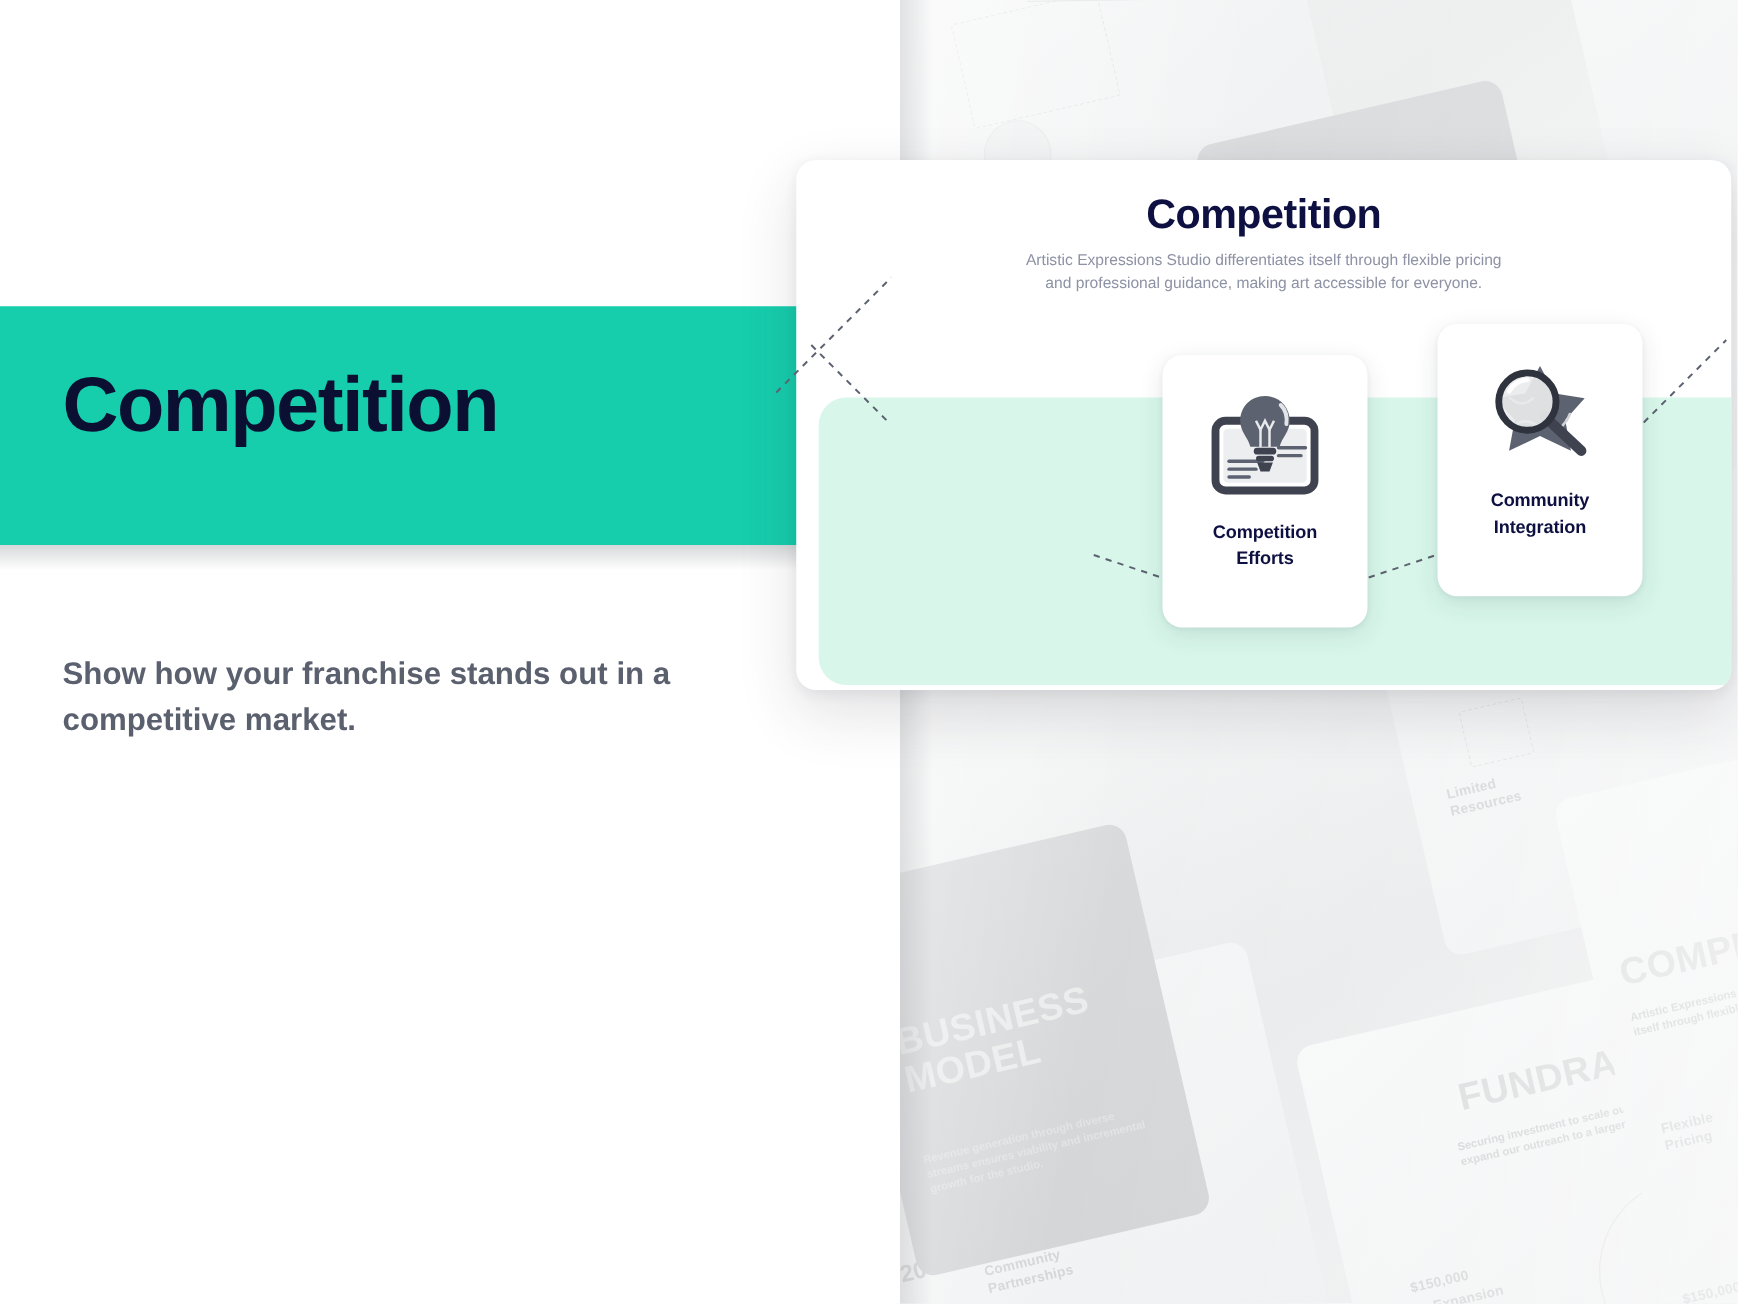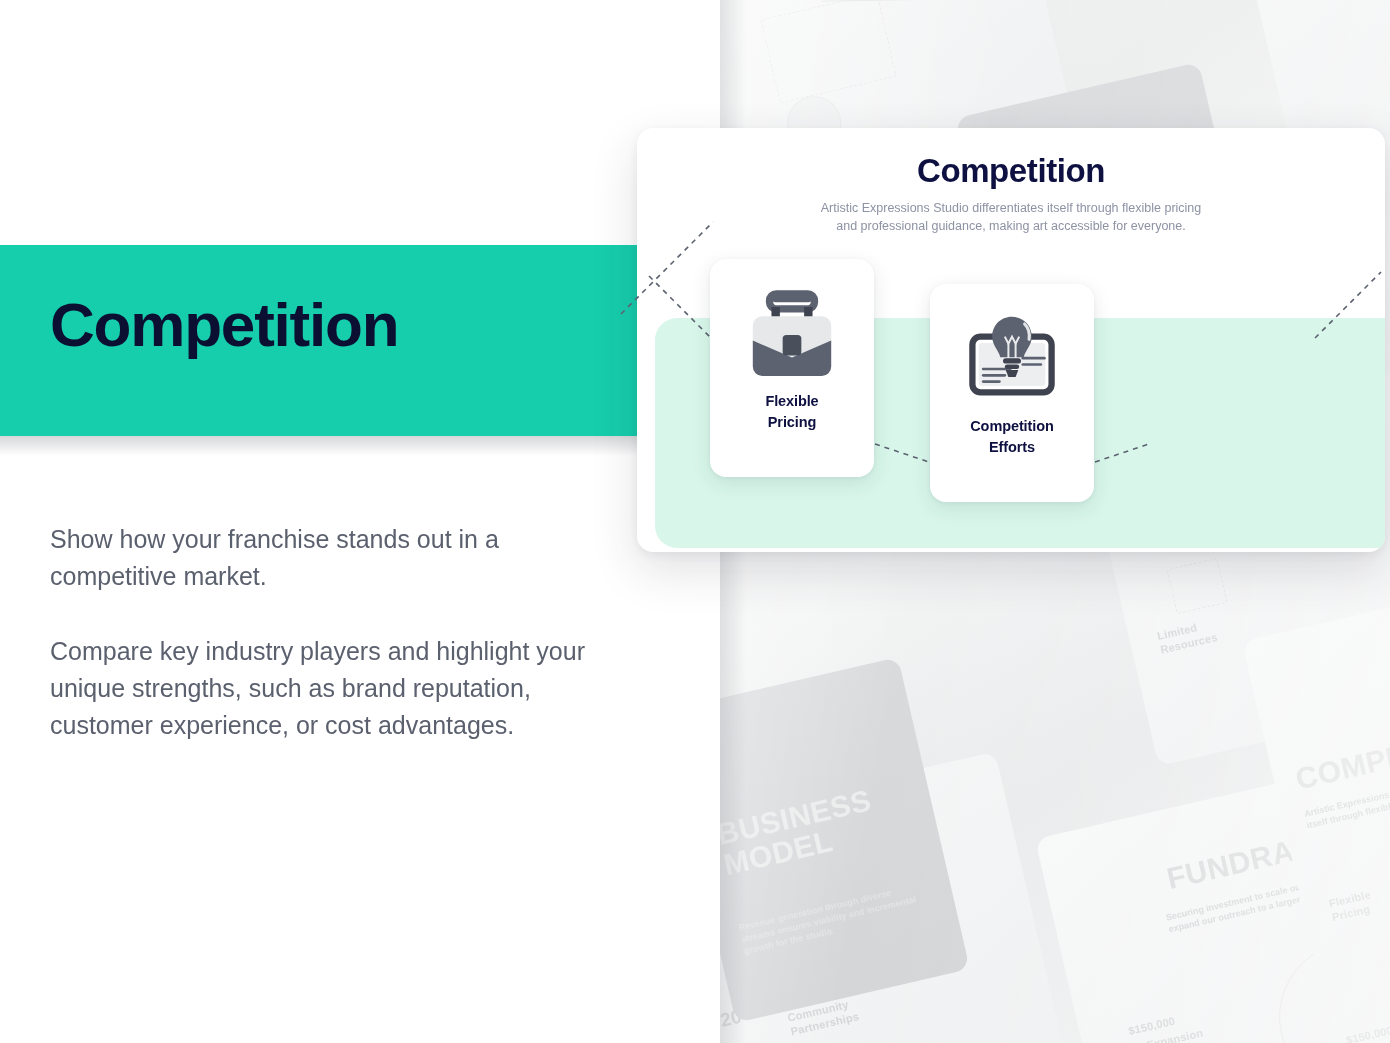--- a/index.html
+++ b/index.html
@@ -78,21 +78,21 @@
     background: linear-gradient(to bottom, rgba(120,125,130,.30), rgba(120,125,130,0));
   }
   .banner-title {
     position:absolute; left:50px; top:44px;
     font-size:62px; font-weight:700; color:#0b1033; letter-spacing:-1.2px;
   }
 
   
   .copy { position:absolute; left:50px; top:521px; width:575px; z-index:4; }
   .copy p {
-    font-size:25px; line-height:1.48; color:#5b606e; font-weight:400;
+    font-size:25px; line-height:1.48; color:#5b606e; font-weight:700;
   }
   .copy p + p { margin-top:38px; }
 
   
   .preview {
     position:absolute; left:637px; top:128px; width:748px; height:424px;
     background:#ffffff; border-radius:16px; z-index:6;
     box-shadow: 0 18px 48px rgba(40,45,60,.14), 0 3px 10px rgba(40,45,60,.07);
     overflow:hidden;
   }
@@ -207,21 +207,20 @@
     </div>
     <div class="logo-text"><span class="bold">FRANCHISE</span><span class="dot">.</span><span class="light">PROFILES</span></div>
   </div>
 
   <div class="banner">
     <div class="banner-title">Competition</div>
   </div>
 
   <div class="copy">
     <p>Show how your franchise stands out in a competitive market.</p>
-    <p>Compare key industry players and highlight your unique strengths, such as brand reputation, customer experience, or cost advantages.</p>
   </div>
 
   <svg class="dash-outer" viewBox="0 0 150 200">
     <path class="dash" d="M4 196 L96 104"></path>
   </svg>
 
   <div class="preview">
     <div class="pv-title">Competition</div>
     <div class="pv-sub">Artistic Expressions Studio differentiates itself through flexible pricing and professional guidance, making art accessible for everyone.</div>
 
@@ -229,37 +228,20 @@
 
     <svg class="dash-layer" viewBox="0 0 748 424">
       <path class="dash" d="M12 148 L74 210"></path>
       <path class="dash" d="M238 316 L292 334"></path>
       <path class="dash" d="M458 334 L512 316"></path>
       <path class="dash" d="M678 210 L744 144"></path>
     </svg>
 
     <div class="tiles">
 
-      <div class="tile t1">
-        <div class="tile-icon">
-          <svg viewBox="0 0 120 104" width="112" height="98">
-            <rect x="38" y="8" width="44" height="9" rx="4.5" fill="#5c6270"></rect>
-            <rect x="36" y="8" width="48" height="16" rx="7" fill="none" stroke="#5c6270" stroke-width="8"></rect>
-            <rect x="38" y="22" width="9" height="12" fill="#3f4350"></rect>
-            <rect x="73" y="22" width="9" height="12" fill="#3f4350"></rect>
-            <path d="M18 42a10 10 0 0 1 10-10h64a10 10 0 0 1 10 10v18L60 76 18 60z" fill="#e7e8ea"></path>
-            <path d="M18 58l42 18 42-18v28a10 10 0 0 1-10 10H28a10 10 0 0 1-10-10z" fill="#5c6270"></path>
-            <rect x="50" y="52" width="20" height="22" rx="4" fill="#4a4f5c"></rect>
-          </svg>
-        </div>
-        <div class="tile-label">
-          <span>Flexible</span><br>
-          <span>Pricing</span>
-        </div>
-      </div>
 
       <div class="tile t2">
         <div class="tile-icon">
           <svg viewBox="0 0 120 104" width="108" height="94">
             <rect x="16" y="26" width="88" height="62" rx="9" fill="#ffffff" stroke="#3f4350" stroke-width="7"></rect>
             <rect x="23" y="33" width="74" height="48" rx="4" fill="#eceef0"></rect>
             <g stroke="#5c6270" stroke-width="3" stroke-linecap="round">
               <line x1="28" y1="62" x2="58" y2="62"></line>
               <line x1="28" y1="69" x2="52" y2="69"></line>
               <line x1="28" y1="76" x2="46" y2="76"></line>
@@ -277,17 +259,32 @@
             <rect x="52" y="57" width="16" height="5" rx="2.5" fill="#3f4350"></rect>
             <path d="M53 63h14l-3 8h-8z" fill="#3f4350"></path>
           </svg>
         </div>
         <div class="tile-label">
           <span>Competition</span><br>
           <span>Efforts</span>
         </div>
       </div>
 
+      <div class="tile t3">
+        <div class="tile-icon">
+          <svg viewBox="0 0 120 104" width="110" height="96">
+            <path d="M60 6l13 24 26 4-17 19 5 27-27-13-27 13 5-27-17-19 26-4z" fill="#5c6270"></path>
+            <path d="M34 34c6 6 14 6 20 0M38 58c6-5 14-5 20 1M76 62c4-4 8-8 10-14" stroke="#cfd2d6" stroke-width="2.4" fill="none" stroke-linecap="round"></path>
+            <line x1="64" y1="50" x2="96" y2="80" stroke="#3f4350" stroke-width="9" stroke-linecap="round"></line>
+            <circle cx="49" cy="37" r="25" fill="#e9eaec" fill-opacity=".92" stroke="#2f333e" stroke-width="6"></circle>
+            <path d="M33 28a20 20 0 0 1 16-10" stroke="#ffffff" stroke-width="4" fill="none" stroke-linecap="round"></path>
+          </svg>
+        </div>
+        <div class="tile-label">
+          <span>Community</span><br>
+          <span>Integration</span>
+        </div>
+      </div>
 
     </div>
   </div>
 
 </div>
 
 </body></html>

